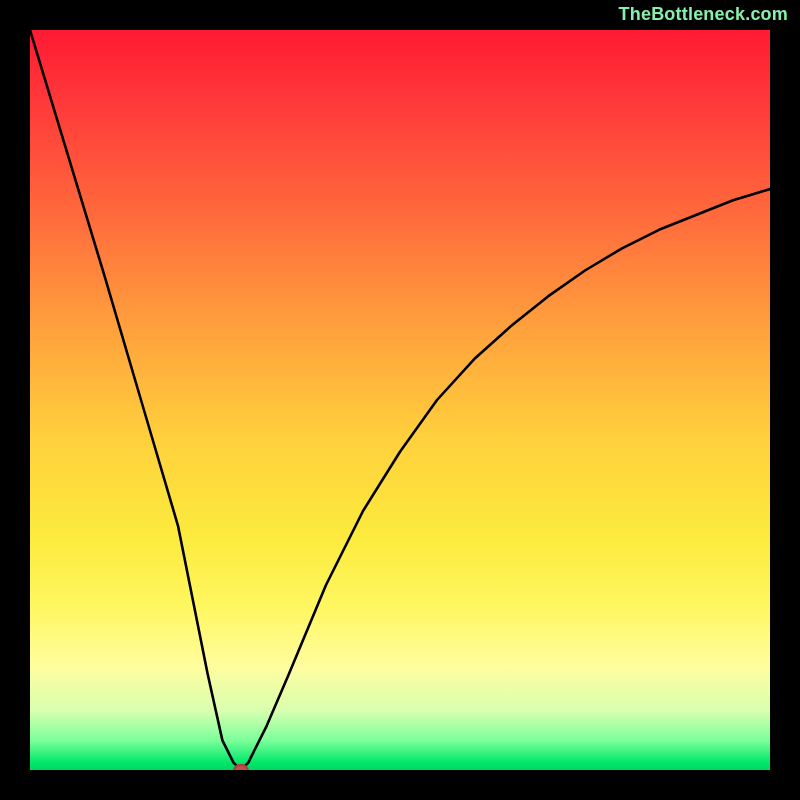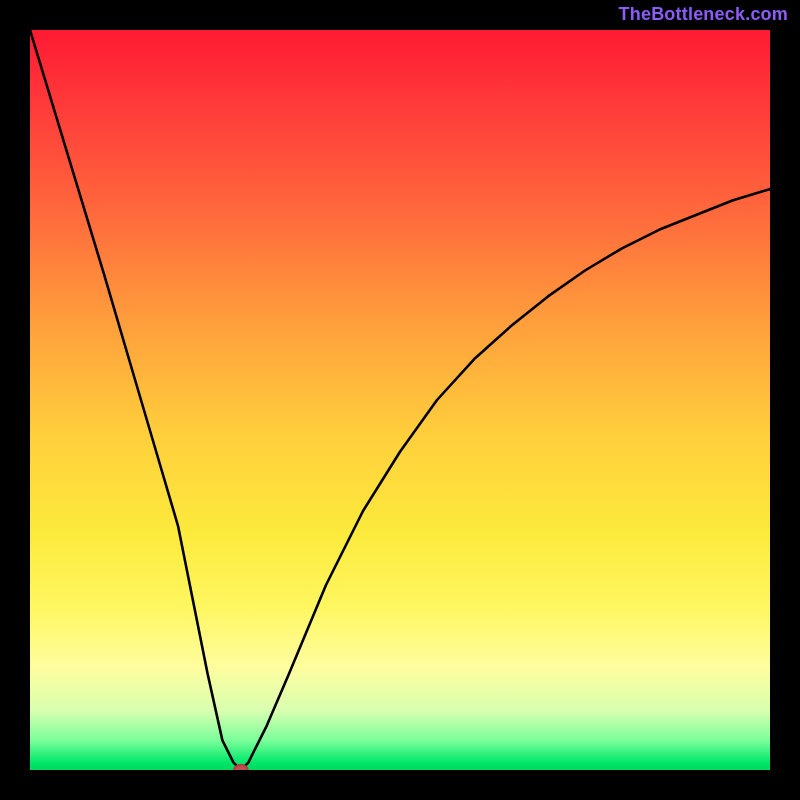--- a/index.html
+++ b/index.html
@@ -43,21 +43,21 @@
     position: absolute;
     left: 0;
     top: 0;
     width: 740px;
     height: 740px;
   }
   .watermark {
     position: absolute;
     top: 4px;
     right: 12px;
-    color: #8b5cf6;
+    color: #86efac;
     font-size: 18px;
     font-weight: 600;
     letter-spacing: 0.2px;
     user-select: none;
   }
   .min-marker {
     fill: #c05050;
     stroke: #b04040;
     stroke-width: 0.3;
   }

